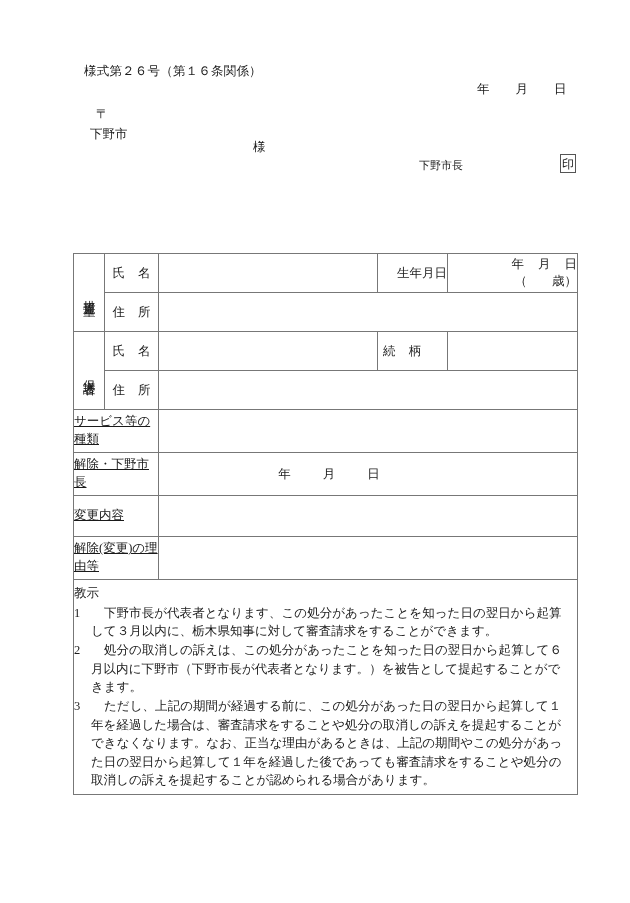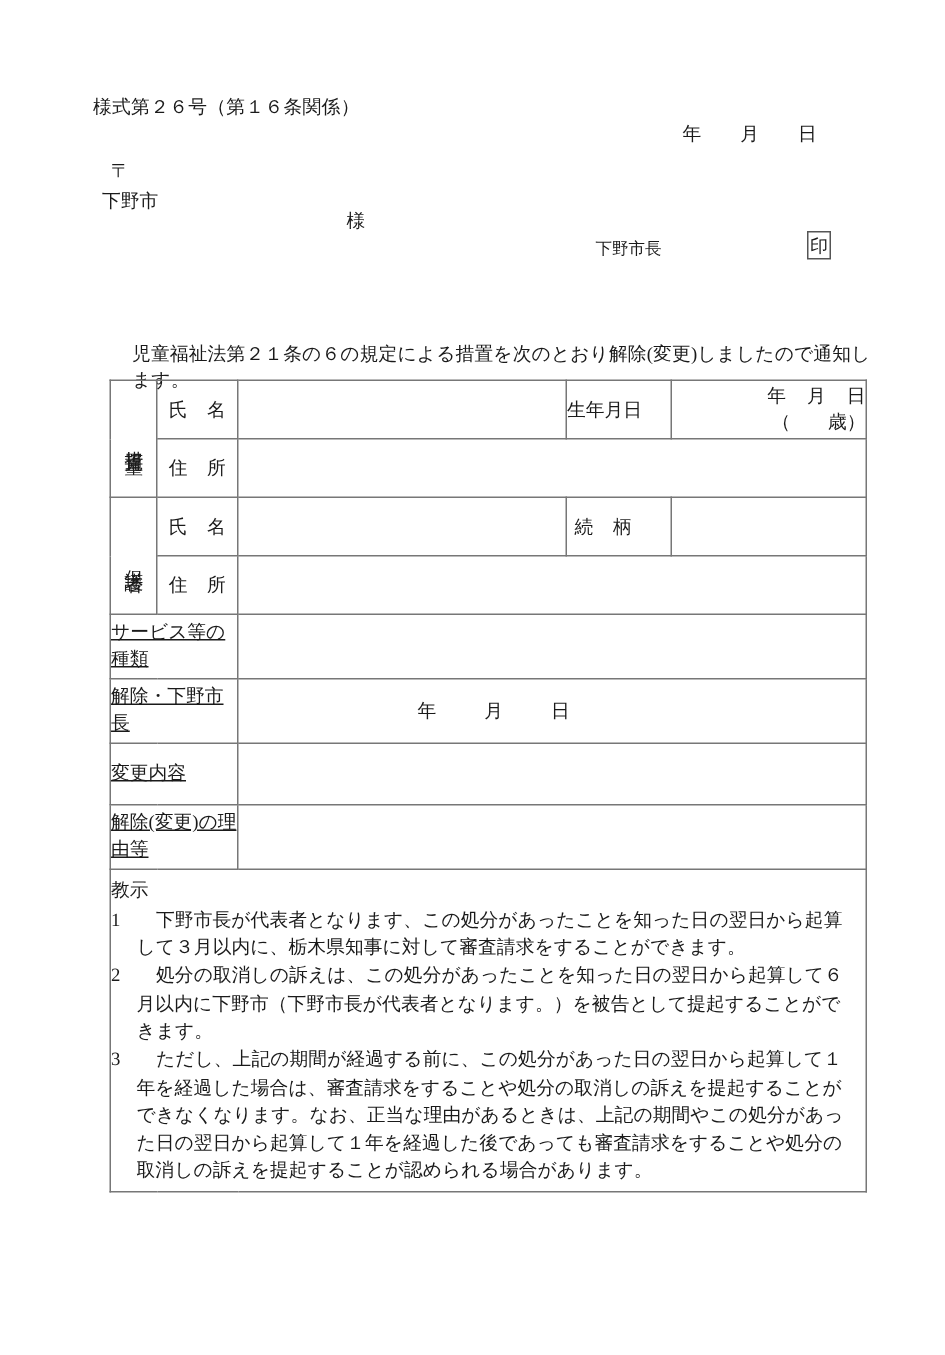--- a/index.html
+++ b/index.html
@@ -16,21 +16,21 @@
   #page {
     position: relative;
     width: 630px;
     height: 903px;
     margin: 0 auto;
     background: #ffffff;
     overflow: hidden;
   }
 
   
-  .abs { position: absolute; }
+  .abs { position: absolute; margin-left: 22px; }
   .nowrap { white-space: nowrap; }
 
   
   .form-no {
     left: 62px;
     top: 63px;
     font-size: 12.5px;
     letter-spacing: 0.2px;
   }
   .date-line-top {
@@ -140,21 +140,21 @@
     padding: 6px 4px 6px 7px;
     vertical-align: middle;
     line-height: 1.42;
     text-decoration: underline;
   }
 
   .val-cell { padding: 4px 6px; }
 
   .dob-label {
     width: 70px;
-    text-align: left;
+    text-align: right;
     padding: 6px 0;
   }
   .dob-value {
     text-align: right;
     padding: 5px 12px 5px 4px;
     line-height: 1.35;
   }
   .dob-value .l1 .seg + .seg { margin-left: 14px; }
 
   .rel-label {
@@ -211,21 +211,20 @@
     <span class="seg">年</span><span class="seg">月</span><span class="seg">日</span>
   </div>
 
   <div class="abs postal-mark">〒</div>
   <div class="abs addressee-city">下野市</div>
   <div class="abs addressee-sama">様</div>
   <div class="abs issuer">下野市長</div>
   <div class="abs seal-box">印</div>
 
 
-  <div class="abs intro">児童福祉法第２１条の６の規定による措置を次のとおり解除(変更)しましたので通知します。</div>
 
   <table class="main-table">
     <colgroup>
       <col style="width:31px">
       <col style="width:54px">
       <col style="width:219px">
       <col style="width:70px">
       <col style="width:130px">
     </colgroup>
     <tbody>

